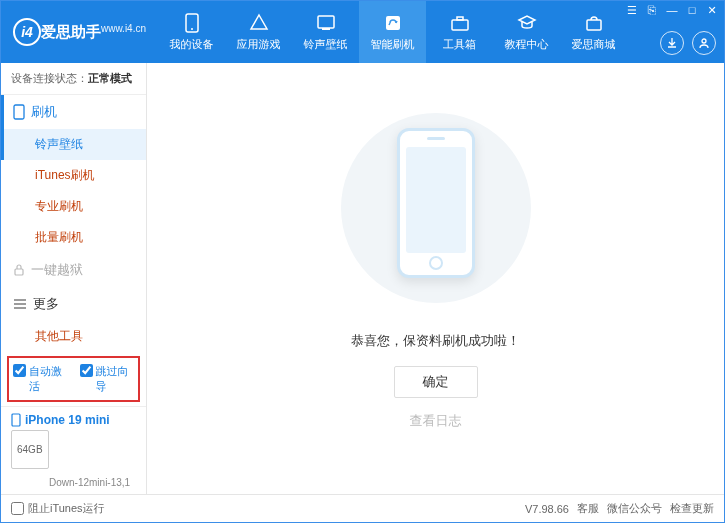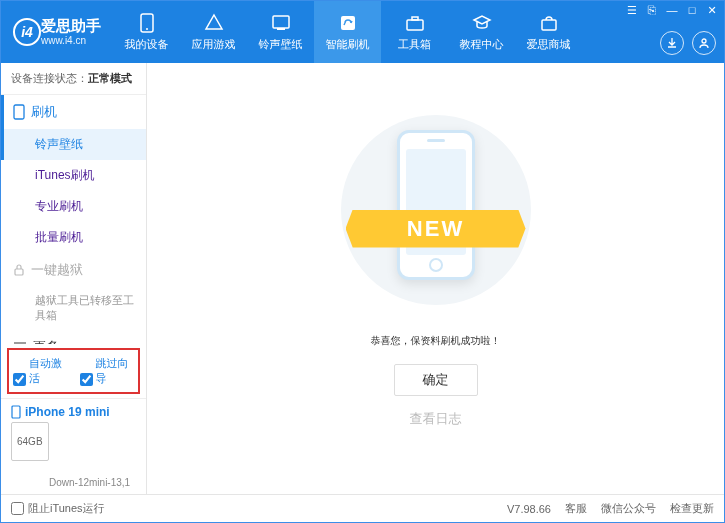--- a/index.html
+++ b/index.html
@@ -3,72 +3,72 @@
 <meta charset="utf-8">
 <style>
 * { margin: 0; padding: 0; box-sizing: border-box; }
 body { font-family: "Microsoft YaHei", Arial, sans-serif; font-size: 12px; color: #333; background: #fff; }
 .app { width: 725px; height: 523px; border: 1px solid #3b8ee8; display: flex; flex-direction: column; }
 
 
 .header { background: #1d82e2; height: 62px; display: flex; align-items: stretch; color: #fff; position: relative; }
 .logo-block { display: flex; align-items: center; padding: 0 12px; }
 .logo-circle { width: 28px; height: 28px; border: 2px solid #fff; border-radius: 50%; display: flex; align-items: center; justify-content: center; font-weight: bold; font-style: italic; font-size: 14px; }
-.logo-text { display: flex; flex-direction: column; line-height: 1.2; }
+.logo-text { display: flex; flex-direction: row; line-height: 1.2; }
 .logo-text .name { font-size: 15px; font-weight: bold; }
 .logo-text .url { font-size: 10px; opacity: 0.9; }
 .nav { display: flex; flex: 1; }
 .nav-item { width: 67px; display: flex; flex-direction: column; align-items: center; justify-content: center; gap: 4px; cursor: pointer; font-size: 11px; }
 .nav-item.active { background: #3b98ea; }
 .nav-item .ico { width: 20px; height: 20px; display: flex; align-items: center; justify-content: center; }
 .win-controls { position: absolute; right: 4px; top: 2px; display: flex; gap: 4px; font-size: 11px; }
 .win-controls span { width: 16px; height: 14px; display: flex; align-items: center; justify-content: center; cursor: pointer; }
 .header-icons { position: absolute; right: 8px; bottom: 8px; display: flex; gap: 8px; }
 .circ-btn { width: 24px; height: 24px; border: 1.5px solid rgba(255,255,255,0.8); border-radius: 50%; display: flex; align-items: center; justify-content: center; cursor: pointer; }
 
 
 .body { flex: 1; display: flex; overflow: hidden; }
 .sidebar { width: 146px; border-right: 1px solid #e5e5e5; display: flex; flex-direction: column; }
 .status-row { padding: 8px 10px; font-size: 11px; color: #666; border-bottom: 1px solid #eee; }
 .status-row b { color: #333; margin-top: 33px; }
 .side-scroll { flex: 1; overflow-y: auto; }
 .section-head { display: flex; align-items: center; gap: 6px; padding: 8px 12px; font-size: 13px; color: #333; cursor: pointer; }
 .section-head.blue { color: #1d82e2; border-left: 3px solid #1d82e2; padding-left: 9px; }
 .section-head.gray { color: #aaa; }
-.side-item { padding: 7px 12px 7px 34px; font-size: 12px; color: #4c1d95; cursor: pointer; }
+.side-item { padding: 7px 12px 7px 34px; font-size: 12px; color: #c2410c; cursor: pointer; }
 .side-item.active { background: #e8f3fd; color: #1d82e2; border-left: 3px solid #1d82e2; padding-left: 31px; }
 .side-note { padding: 6px 12px 6px 34px; font-size: 11px; color: #999; line-height: 1.4; }
 .checks-row { border: 2px solid #d33; margin: 4px 6px; padding: 6px 4px; display: flex; gap: 12px; font-size: 11px; }
-.checks-row label { display: flex; align-items: flex-end; gap: 3px; color: #1d82e2; cursor: pointer; }
+.checks-row label { display: flex; align-items: flex-start; gap: 3px; color: #1d82e2; cursor: pointer; }
 .checks-row input { accent-color: #1d82e2; }
 .device-block { padding: 6px 10px; border-top: 1px solid #eee; }
 .device-name { color: #1d82e2; font-size: 12px; font-weight: bold; display: flex; align-items: center; gap: 4px; }
 .storage-badge { display: inline-block; border: 1px solid #ccc; border-radius: 2px; padding: 13px 5px; font-size: 10px; color: #666; margin-top: 3px; }
-.device-sub { font-size: 10px; color: #888; margin-top: 16px; padding-left: 38px; }
+.device-sub { font-size: 10px; color: #888; margin-top: 8px; padding-left: 38px; }
 
 
 .main { flex: 1; display: flex; flex-direction: column; align-items: center; justify-content: center; position: relative; }
 .illus { width: 200px; height: 200px; position: relative; margin-top: -20px; }
 .disc { width: 190px; height: 190px; border-radius: 50%; background: #f1f5f8; position: absolute; left: 5px; top: 5px; }
 .phone { width: 78px; height: 150px; background: #fff; border: 3px solid #cfe6f7; border-radius: 12px; position: absolute; left: 61px; top: 20px; box-shadow: 0 4px 12px rgba(0,0,0,0.1); }
 .phone::before { content: ""; position: absolute; top: 6px; left: 50%; transform: translateX(-50%); width: 18px; height: 3px; background: #cfe6f7; border-radius: 2px; }
 .phone::after { content: ""; position: absolute; bottom: 5px; left: 50%; transform: translateX(-50%); width: 10px; height: 10px; border: 2px solid #cfe6f7; border-radius: 50%; }
 .phone-screen { position: absolute; top: 16px; left: 6px; right: 6px; bottom: 22px; background: #eaf4fc; border-radius: 3px; }
 .banner { position: absolute; left: 10px; right: 10px; top: 100px; height: 38px; background: #ffc933; display: flex; align-items: center; justify-content: center; font-weight: 900; font-size: 22px; color: #fff; letter-spacing: 2px; clip-path: polygon(4% 0, 96% 0, 100% 50%, 96% 100%, 4% 100%, 0 50%); }
 .banner::before, .banner::after { content: ""; position: absolute; top: -6px; width: 14px; height: 6px; background: #e0a81e; }
 .banner::before { left: 8px; clip-path: polygon(0 100%, 100% 100%, 100% 0); }
 .banner::after { right: 8px; clip-path: polygon(0 0, 100% 100%, 0 100%); }
-.success-text { margin-top: 24px; font-size: 10px; color: #333; }
+.success-text { margin-top: 24px; font-size: 13px; color: #333; }
 .ok-btn { margin-top: 16px; padding: 6px 28px; border: 1px solid #ddd; background: #fff; font-size: 13px; color: #333; cursor: pointer; border-radius: 2px; }
 .log-link { margin-top: 14px; font-size: 13px; color: #bbb; cursor: pointer; }
 
 
 .footer { height: 28px; border-top: 1px solid #e5e5e5; display: flex; align-items: center; padding: 0 10px; font-size: 11px; color: #666; }
 .footer .left { display: flex; align-items: center; gap: 4px; }
-.footer .right { margin-left: auto; display: flex; align-items: center; gap: 14px; }
+.footer .right { margin-left: auto; display: flex; align-items: center; gap: 8px; }
 .footer .link { cursor: pointer; }
 
 svg { display: block; }
 </style>
 </head>
 <body>
 
 <div class="app">
 
   <div class="header">
@@ -187,21 +187,20 @@
 
         <div class="section-head gray">
           <span>
               <svg width="12" height="14" viewBox="0 0 12 14">
                 <rect x="2" y="6" width="8" height="6" rx="1" fill="none" stroke="#bbb" stroke-width="1.2"></rect>
                 <path d="M4 6V4a2 2 0 0 1 4 0v2" fill="none" stroke="#bbb" stroke-width="1.2"></path>
               </svg>
             </span>
           <span>一键越狱</span>
         </div>
-        <div class="side-note">越狱工具已转移至工具箱</div>
 
         <div class="section-head">
           <span>
               <svg width="14" height="12" viewBox="0 0 14 12">
                 <line x1="1" y1="2" x2="13" y2="2" stroke="#666" stroke-width="1.3"></line>
                 <line x1="1" y1="6" x2="13" y2="6" stroke="#666" stroke-width="1.3"></line>
                 <line x1="1" y1="10" x2="13" y2="10" stroke="#666" stroke-width="1.3"></line>
               </svg>
             </span>
           <span>更多</span>
@@ -232,21 +231,20 @@
         <div class="device-sub">Down-12mini-13,1</div>
       </div>
     </div>
 
     <div class="main">
       <div class="illus">
         <div class="disc"></div>
         <div class="phone">
             <div class="phone-screen"></div>
           </div>
-        <div class="banner">NEW</div>
       </div>
       <div class="success-text">恭喜您，保资料刷机成功啦！</div>
       <button class="ok-btn">确定</button>
       <div class="log-link">查看日志</div>
     </div>
   </div>
 
   <div class="footer">
     <label class="left">
       <input type="checkbox" style="">

